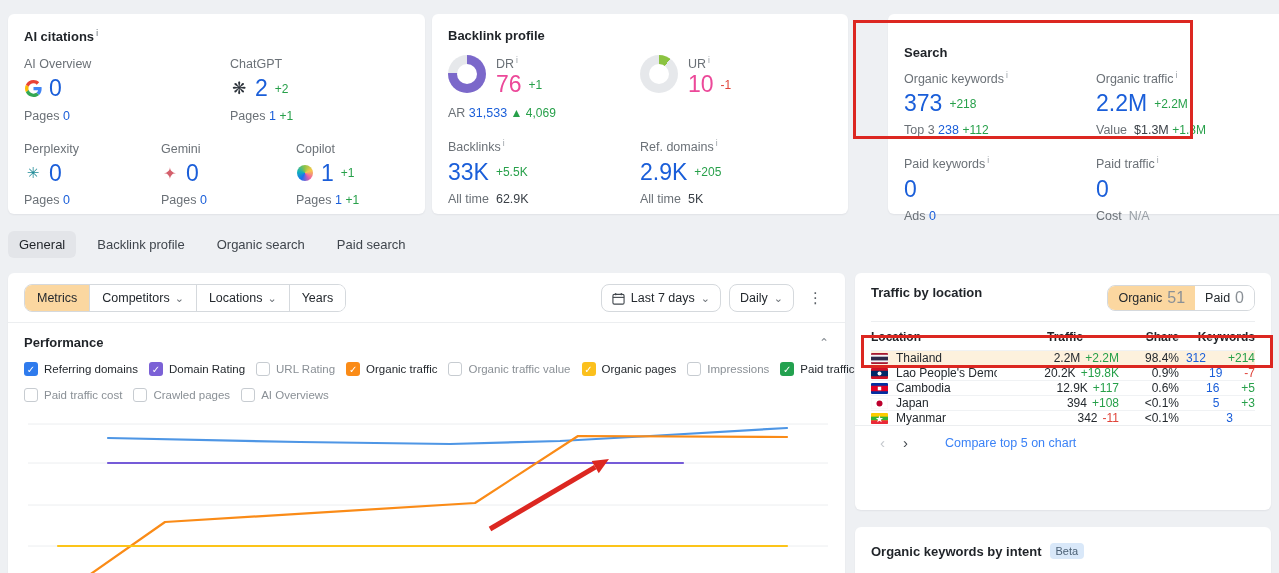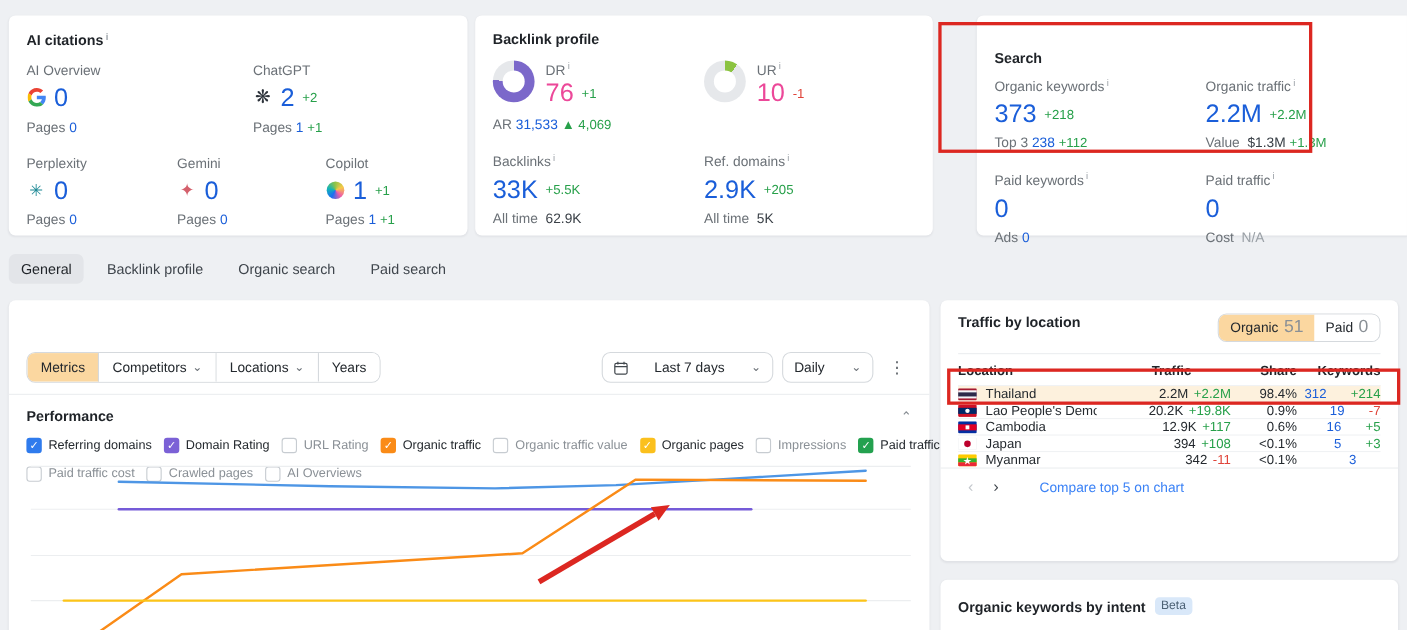--- a/index.html
+++ b/index.html
@@ -55,28 +55,28 @@
   .search-grid { display: grid; grid-template-columns: 1fr 1fr; margin-top: 10px; }
   .search-block + .search-block { margin-top: 16px; }
 
   
   #tabs { position: absolute; left: 8px; top: 231px; display: flex; gap: 10px; align-items: center; }
   .tab { padding: 6px 11px; font-size: 13px; color: #3f454c; border-radius: 6px; cursor: pointer; }
   .tab.active { background: #e3e5e9; color: #1f2328; }
 
   
   #card-main { left: 8px; top: 273px; width: 837px; height: 320px; }
-  .main-toolbar { display: flex; align-items: flex-start; padding: 11px 16px 10px; margin-top: 36px; }
+  .main-toolbar { display: flex; align-items: flex-start; padding: 11px 16px 10px; }
   .seg-ctl { display: flex; border: 1px solid #d5d9dd; border-radius: 8px; overflow: hidden; height: 28px; }
   .seg { display: flex; align-items: center; gap: 5px; padding: 0 12px; font-size: 12.5px; color: #24292e; border-right: 1px solid #d5d9dd; background: #fff; cursor: pointer; }
   .seg:last-child { border-right: none; }
   .seg.active { background: #fbd7a0; }
   .chev { color: #6b7177; font-size: 11px; line-height: 1; }
   .toolbar-right { margin-left: auto; display: flex; align-items: center; gap: 8px; }
-  .btn { display: flex; align-items: center; gap: 24px; height: 28px; padding: 0 10px; border: 1px solid #d5d9dd; border-radius: 8px; background: #fff; font-size: 12.5px; color: #24292e; cursor: pointer; }
+  .btn { display: flex; align-items: center; gap: 6px; height: 28px; padding: 0 10px; border: 1px solid #d5d9dd; border-radius: 8px; background: #fff; font-size: 12.5px; color: #24292e; cursor: pointer; }
   .kebab { color: #5b6167; font-size: 15px; padding: 0 6px; cursor: pointer; letter-spacing: 0; }
 
   .perf-section { border-top: 1px solid #eceef0; padding: 12px 16px 0; }
   .perf-head { display: flex; align-items: center; }
   .perf-head .chev-up { margin-left: auto; color: #8a9096; font-size: 12px; cursor: pointer; }
   .cb-row { display: flex; align-items: center; gap: 11px; margin-top: 12px; flex-wrap: nowrap; }
   .cb-item { display: flex; align-items: center; gap: 6px; cursor: pointer; white-space: nowrap; }
   .cb { width: 14px; height: 14px; border-radius: 3px; border: 1px solid #c7ccd1; background: #fff; flex: 0 0 auto; display: flex; align-items: center; justify-content: center; }
   .cb.checked { border: none; }
   .cb.checked::after { content: "✓"; color: #fff; font-size: 10px; font-weight: bold; }

